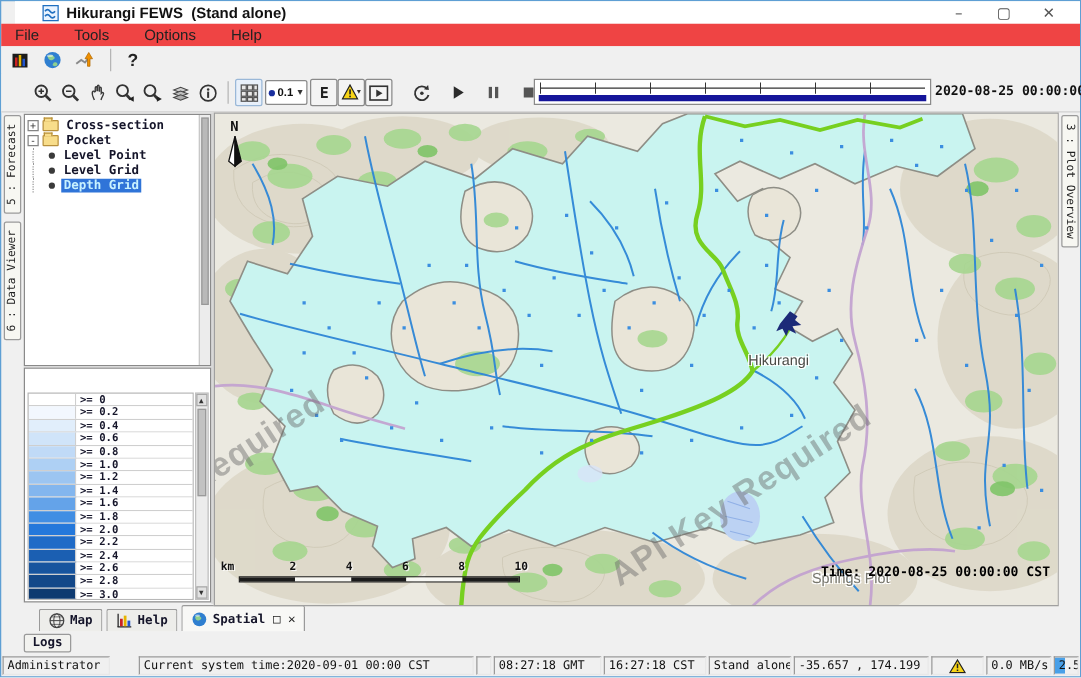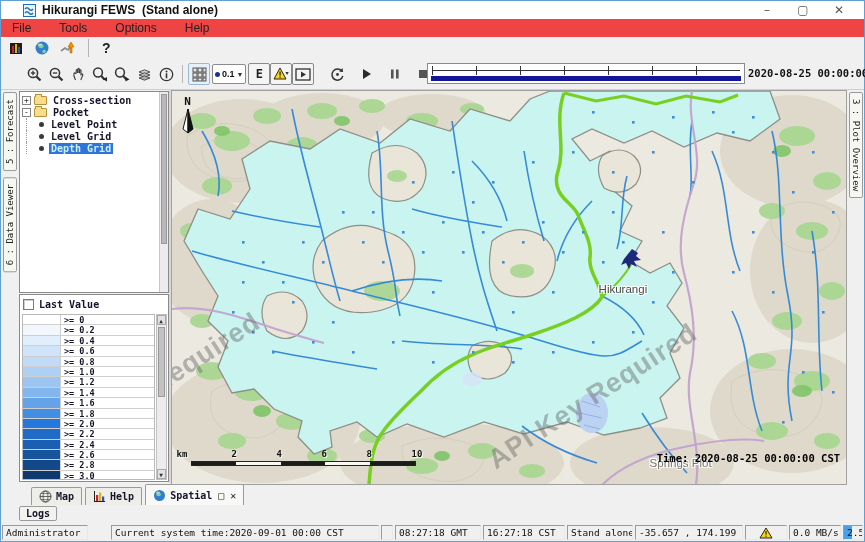--- a/index.html
+++ b/index.html
@@ -1,21 +1,21 @@
 <!DOCTYPE html>
 <html><head>
 <meta charset="utf-8">
 <style>
   * { margin:0; padding:0; box-sizing:border-box; }
   html,body { width:865px; height:542px; overflow:hidden; background:#fff; }
   body { font-family:"Liberation Sans", sans-serif; font-size:12px; }
   #window { width:865px; height:542px; border:1px solid #5e9fd4; background:#f0f0f0; display:flex; flex-direction:column; }
 
   
-  .titlebar { height:18px; background:#ffffff; display:flex; align-items:center; padding:0 4px; flex:0 0 auto; }
+  .titlebar { height:18px; background:#ffffff; display:flex; align-items:center; padding:0 4px; flex:0 0 auto;margin-left:11px; }
   .app-icon { width:13px; height:13px; border:1px solid #1f6fc0; background:#eaf4ff; margin:0 6px 0 18px; position:relative; }
   .app-icon svg { position:absolute; left:0; top:0; }
   .title-text { font-weight:bold; font-size:12px; color:#111; white-space:pre; }
   .win-controls { margin-left:auto; display:flex; gap:22px; padding-right:14px; color:#555; font-size:12px; }
   .win-btn { width:14px; text-align:center; cursor:default; font-family:"DejaVu Sans", sans-serif; }
 
   
   .menubar { height:18px; background:#ef4444; display:flex; align-items:center; gap:14px; padding-left:4px; flex:0 0 auto; }
   .menu-item { padding:1px 7px; color:#222; font-size:12px; }
 
@@ -338,24 +338,20 @@
             <span class="bullet"></span>
             <span class="t-label selected">Depth Grid</span>
           </div>
         </div>
         <div class="tree-scroll">
             <div class="tree-thumb"></div>
           </div>
       </div>
 
       <div class="legend-panel">
-        <div class="lg-head">
-          <span class="lg-check"></span>
-          <span class="lg-title">Last Value</span>
-        </div>
         <div class="lg-table" id="legend-rows">
             <div class="lg-row">
               <div class="lg-sw" style="background: rgb(255, 255, 255);"></div>
               <div class="lg-lb">&gt;= 0</div>
             </div>
             <div class="lg-row">
               <div class="lg-sw" style="background: rgb(242, 247, 254);"></div>
               <div class="lg-lb">&gt;= 0.2</div>
             </div>
             <div class="lg-row">

